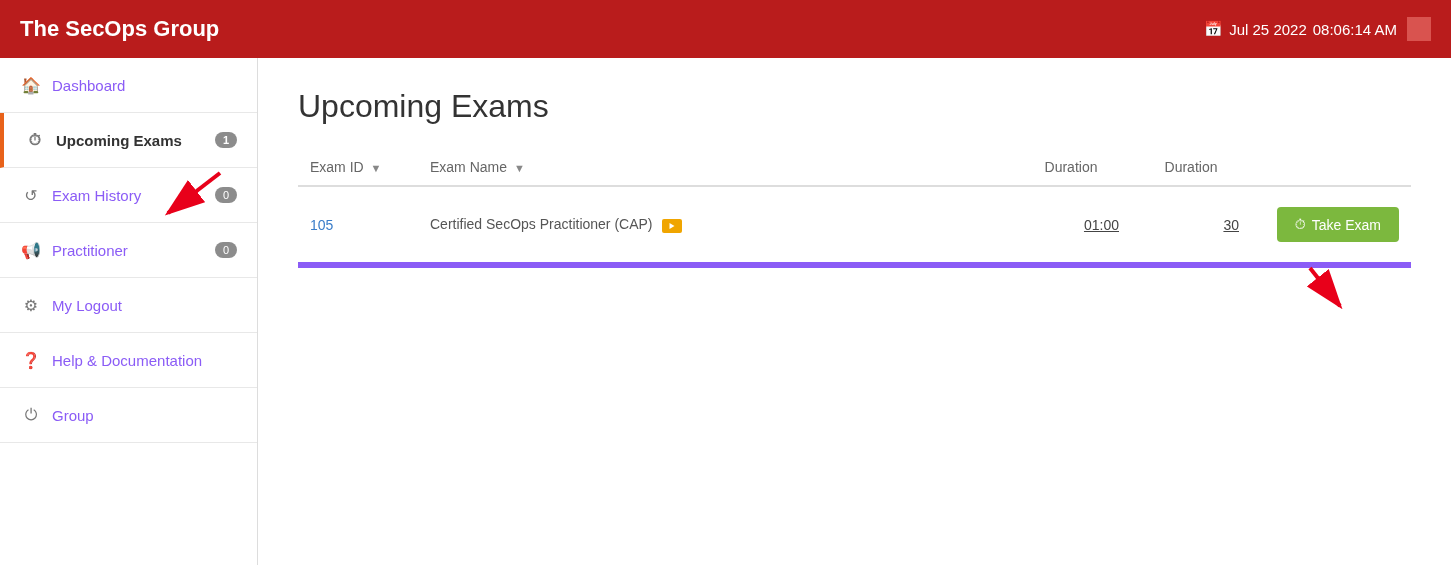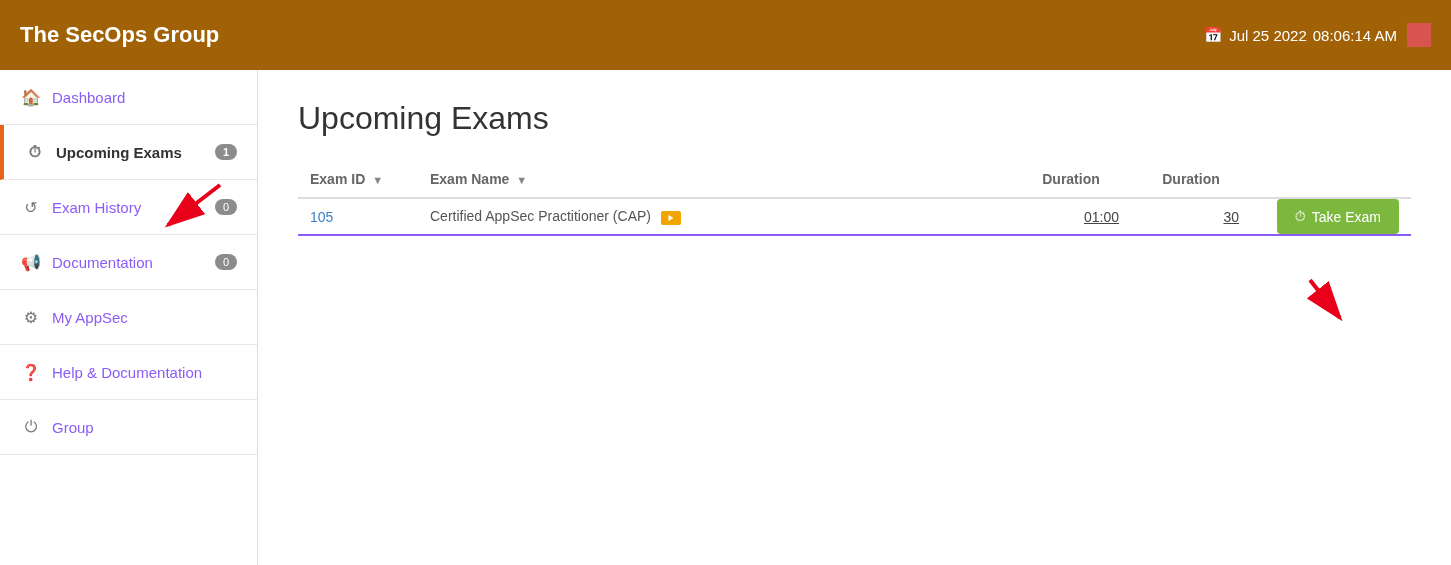--- a/index.html
+++ b/index.html
@@ -1,26 +1,26 @@
 <!DOCTYPE html>
 <html><head>
   <meta charset="utf-8">
   <style>
     * { margin: 0; padding: 0; box-sizing: border-box; }
     body { font-family: Arial, sans-serif; background: #f5f5f5; width: 1451px; height: 565px; overflow: hidden; display: flex; flex-direction: column; }
 
     
     .header {
-      background: #a16207;
+      background: #b91c1c;
       color: white;
       display: flex;
       align-items: center;
       justify-content: space-between;
       padding: 0 20px;
-      height: 70px;
+      height: 58px;
       flex-shrink: 0;
     }
     .header-title {
       font-size: 22px;
       font-weight: bold;
       color: white;
     }
     .header-right {
       display: flex;
       align-items: center;
@@ -112,28 +112,28 @@
       border-collapse: collapse;
       font-size: 14px;
     }
     .exam-table thead tr {
       border-bottom: 2px solid #ddd;
     }
     .exam-table th {
       text-align: left;
       padding: 10px 12px;
       color: #666;
-      font-weight: 700;
+      font-weight: 400;
       font-size: 14px;
     }
     .exam-table th.right { text-align: center; }
     .exam-table td {
-      padding: 0 12px;
+      padding: 20px 12px;
       color: #444;
-      border-bottom: 2px solid #8b5cf6;
+      border-bottom: 6px solid #8b5cf6;
       vertical-align: middle;
     }
     .exam-table td.right { text-align: right; text-decoration: underline; }
     .col-id { width: 120px; }
     .col-name { }
     .col-duration { width: 120px; text-align: right; }
     .col-questions { width: 120px; text-align: right; }
     .col-action { width: 160px; text-align: right; }
 
     .sort-arrow {
@@ -238,27 +238,27 @@
     </div>
 
     <div class="sidebar-item">
       <span class="sidebar-icon">↺</span>
       <span class="sidebar-label">Exam History</span>
       <span class="badge">0</span>
     </div>
 
     <div class="sidebar-item">
       <span class="sidebar-icon">📢</span>
-      <span class="sidebar-label">Documentation</span>
+      <span class="sidebar-label">Practitioner</span>
       <span class="badge">0</span>
     </div>
 
     <div class="sidebar-item">
       <span class="sidebar-icon">⚙</span>
-      <span class="sidebar-label">My AppSec</span>
+      <span class="sidebar-label">My Logout</span>
     </div>
 
     <div class="sidebar-item">
       <span class="sidebar-icon">❓</span>
       <span class="sidebar-label">Help &amp; Documentation</span>
     </div>
 
     <div class="sidebar-item">
       <span class="sidebar-icon">⏻</span>
       <span class="sidebar-label">Group</span>
@@ -282,21 +282,21 @@
           <th class="col-questions right">Duration</th>
           <th class="col-action"></th>
         </tr>
       </thead>
       <tbody>
         <tr class="table-row">
           <td class="col-id">
             <a class="exam-id-link">105</a>
           </td>
           <td class="col-name">
-            <span class="exam-name-text">Certified AppSec Practitioner (CAP)</span>
+            <span class="exam-name-text">Certified SecOps Practitioner (CAP)</span>
             <span class="video-icon"></span>
           </td>
           <td class="col-duration right">01:00</td>
           <td class="col-questions right">30</td>
           <td class="col-action" style="text-align:right;">
             <button class="take-exam-btn">
               <span class="btn-clock-icon">⏱</span>
               <span>Take Exam</span>
             </button>
           </td>

